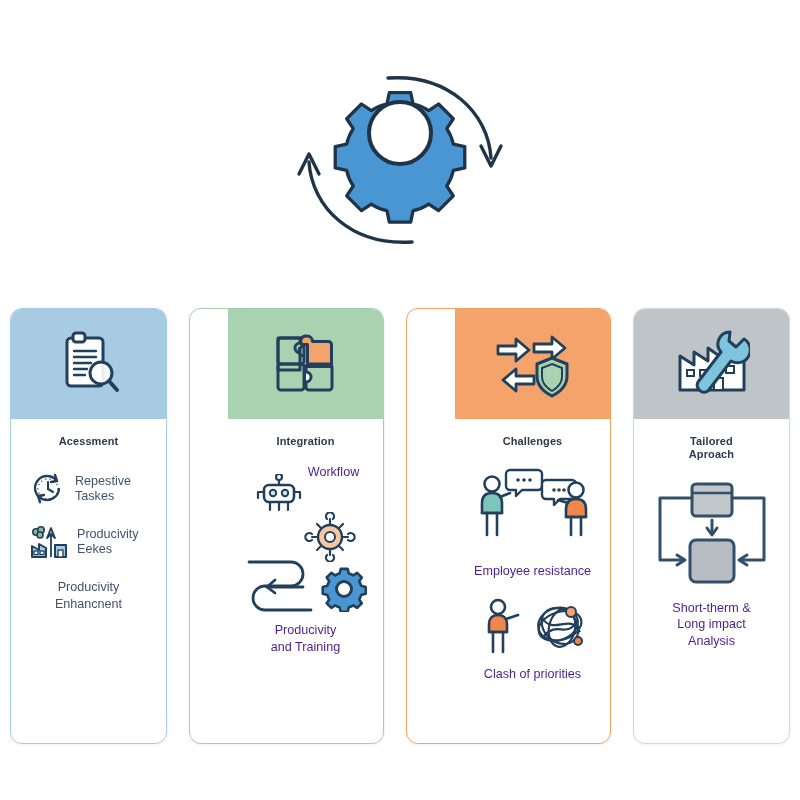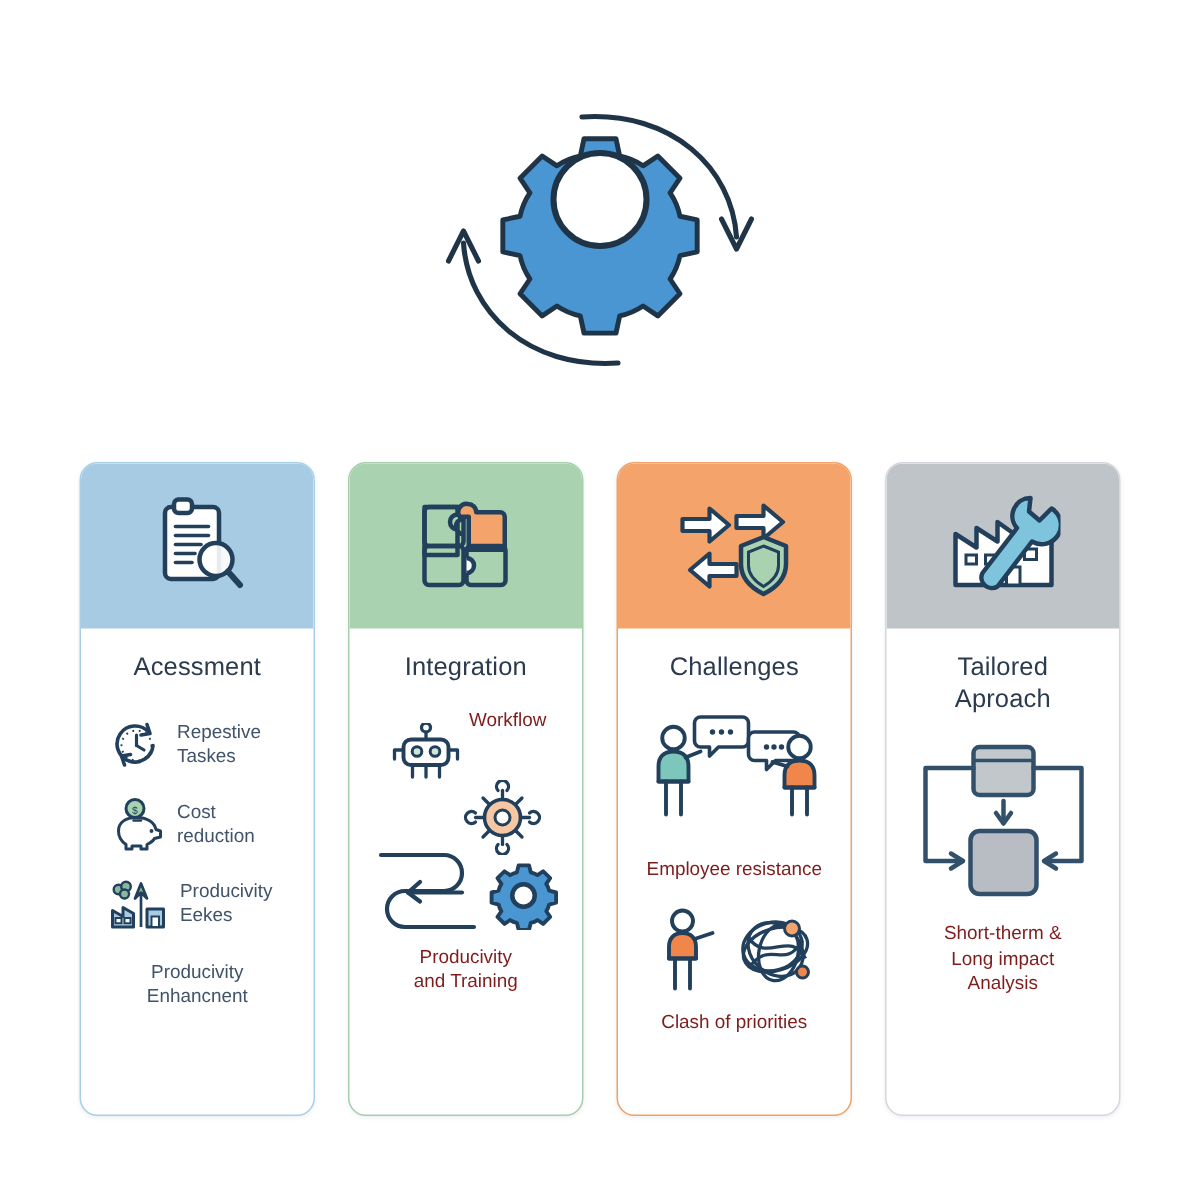--- a/index.html
+++ b/index.html
@@ -39,31 +39,31 @@
     display:flex;align-items:center;justify-content:center;
     flex:0 0 110px;
   }
   .card .body{
     flex:1 1 auto;
     padding:14px 8px 10px 8px;
     display:flex;flex-direction:column;align-items:center;
     text-align:center;
   }
   .card .title{
-    font-size:17px;font-weight:400;letter-spacing:.1px;
+    font-size:11px;font-weight:700;letter-spacing:.1px;
     color:#2b3a4d;line-height:1.22;
     margin:2px 0 0 0;
   }
 
   
   .c-blue   { border-color:#a9cfe8; }
   .c-blue   .band{ background:#a6cbe3; }
-  .c-green  { border-color:#a7cfae; }
+  .c-green  { border-color:#a7cfae;padding-left:38px; }
   .c-green  .band{ background:#a9d3b0; }
-  .c-orange { border-color:#f0a368; }
+  .c-orange { border-color:#f0a368;padding-left:48px; }
   .c-orange .band{ background:#f4a36a; }
   .c-grey   { border-color:#d4d8dd; }
   .c-grey   .band{ background:#bfc4c9; }
 
   
   .feat-list{margin-top:22px;width:100%;display:flex;flex-direction:column;gap:15px;}
   .feat{
     display:flex;align-items:center;gap:8px;
     padding-left:10px;
   }
@@ -72,21 +72,21 @@
     font-size:12.6px;line-height:1.22;color:#41536a;text-align:left;
   }
   .caption{
     font-size:12.6px;line-height:1.3;color:#41536a;
     margin-top:18px;
   }
 
   
   .stack{display:flex;flex-direction:column;align-items:center;width:100%;}
   .gfx{display:flex;align-items:center;justify-content:center;}
-  .lbl{font-size:12.6px;line-height:1.3;color:#7f1d1d;text-align:center;}
+  .lbl{font-size:12.6px;line-height:1.3;color:#4c1d95;text-align:center;}
 </style>
 </head>
 <body>
 
 <div class="canvas">
 
   <div class="hero">
     <svg width="260" height="220" viewBox="0 0 260 220">
 
       <path d="M118 28 C178 24 218 62 221 108" fill="none" stroke="#1f3446" stroke-width="3.4" stroke-linecap="round"></path>
@@ -142,35 +142,20 @@
                 <path d="M10 31 L8 25 L14 24" fill="none" stroke="#22405c" stroke-width="2.4" stroke-linecap="round" stroke-linejoin="round"></path>
                 <circle cx="18" cy="18" r="10" fill="none" stroke="#22405c" stroke-width="1.3" stroke-dasharray="1.2 3.2"></circle>
                 <line x1="18" y1="18" x2="18" y2="11" stroke="#22405c" stroke-width="2.1" stroke-linecap="round"></line>
                 <line x1="18" y1="18" x2="23" y2="21" stroke="#22405c" stroke-width="2.1" stroke-linecap="round"></line>
               </svg>
             </span>
             <span class="flabel" style="white-space:pre-line">Repestive
 Taskes</span>
           </div>
 
-          <div class="feat">
-            <span class="ficon">
-              <svg width="38" height="36" viewBox="0 0 38 36">
-                <circle cx="18" cy="7" r="6" fill="#a9d3b0" stroke="#22405c" stroke-width="2"></circle>
-                <text x="18" y="10.5" font-size="7" text-anchor="middle" fill="#22405c" font-family="Liberation Sans, sans-serif">$</text>
-                <path d="M7 22 C7 16 12 13 19 13 C26 13 31 16 32 21 L35 22 L35 26 L31 27
-                         C30 29 28 30 26 31 L26 34 L22 34 L22 32 L16 32 L16 34 L12 34 L12 31
-                         C9 29 7 26 7 22 Z" fill="#fff" stroke="#22405c" stroke-width="2" stroke-linejoin="round"></path>
-                <circle cx="29" cy="22" r="1.3" fill="#22405c"></circle>
-                <line x1="17" y1="15" x2="22" y2="15" stroke="#22405c" stroke-width="1.6" stroke-linecap="round"></line>
-              </svg>
-            </span>
-            <span class="flabel" style="white-space:pre-line">Cost
-reduction</span>
-          </div>
 
           <div class="feat">
             <span class="ficon">
               <svg width="40" height="36" viewBox="0 0 40 36">
                 <g fill="#8cb8a0" stroke="#22405c" stroke-width="1.6">
                   <circle cx="7" cy="8" r="3.2"></circle>
                     <circle cx="12" cy="6" r="3.2"></circle>
                     <circle cx="11" cy="11" r="3"></circle>
                 </g>
                 <path d="M22 33 L22 10 L18 14 L22 4 L26 14 L22 10" fill="#8cc4a0" stroke="#22405c" stroke-width="1.8" stroke-linejoin="round"></path>

